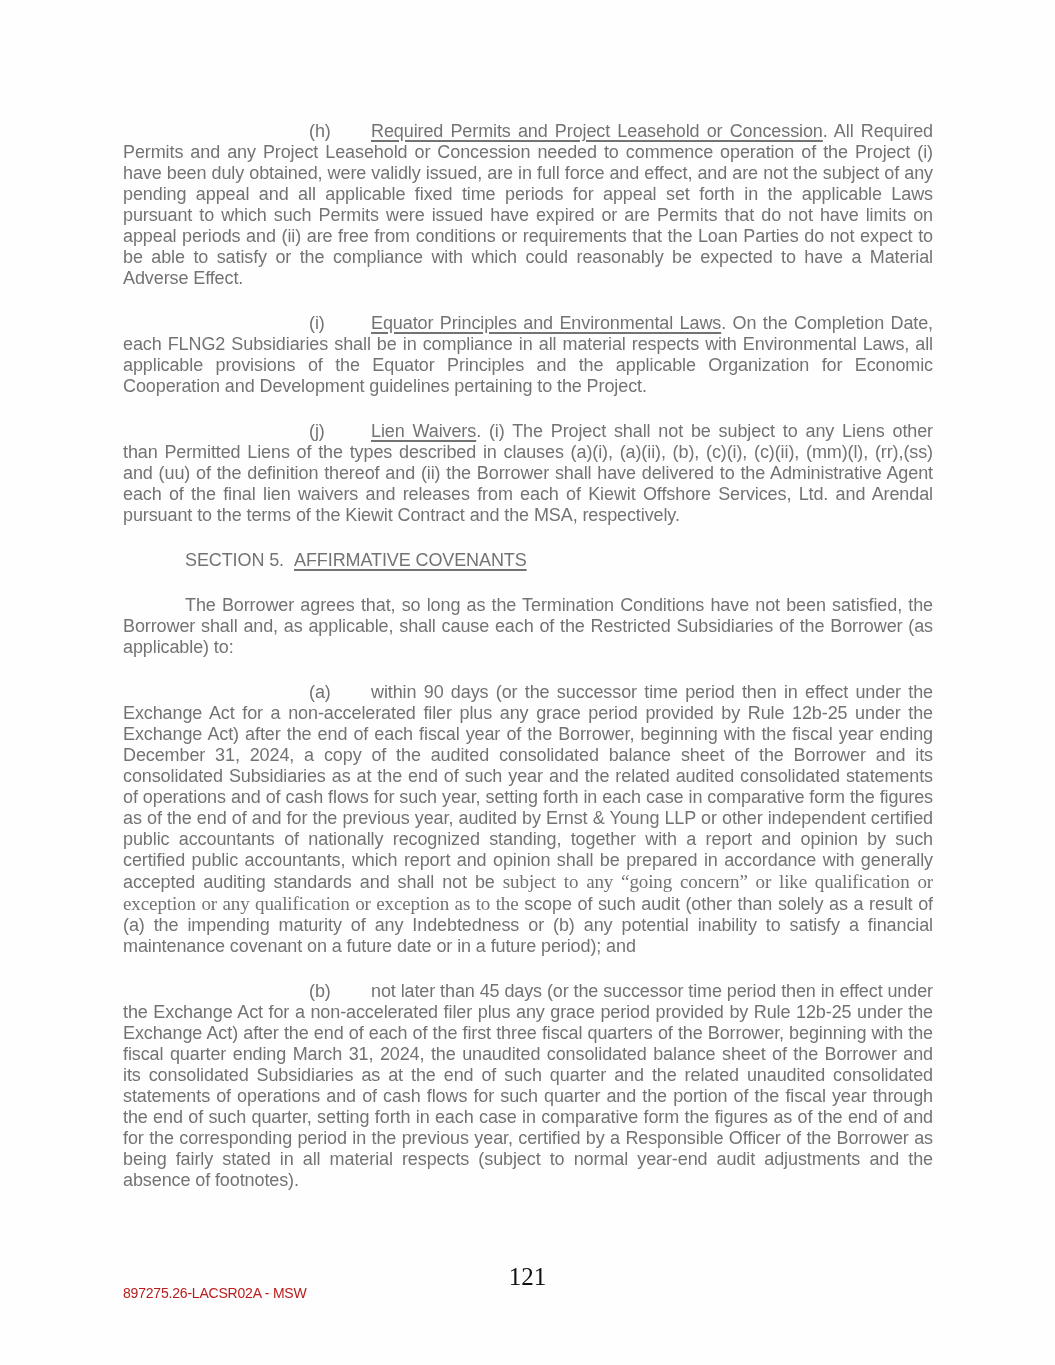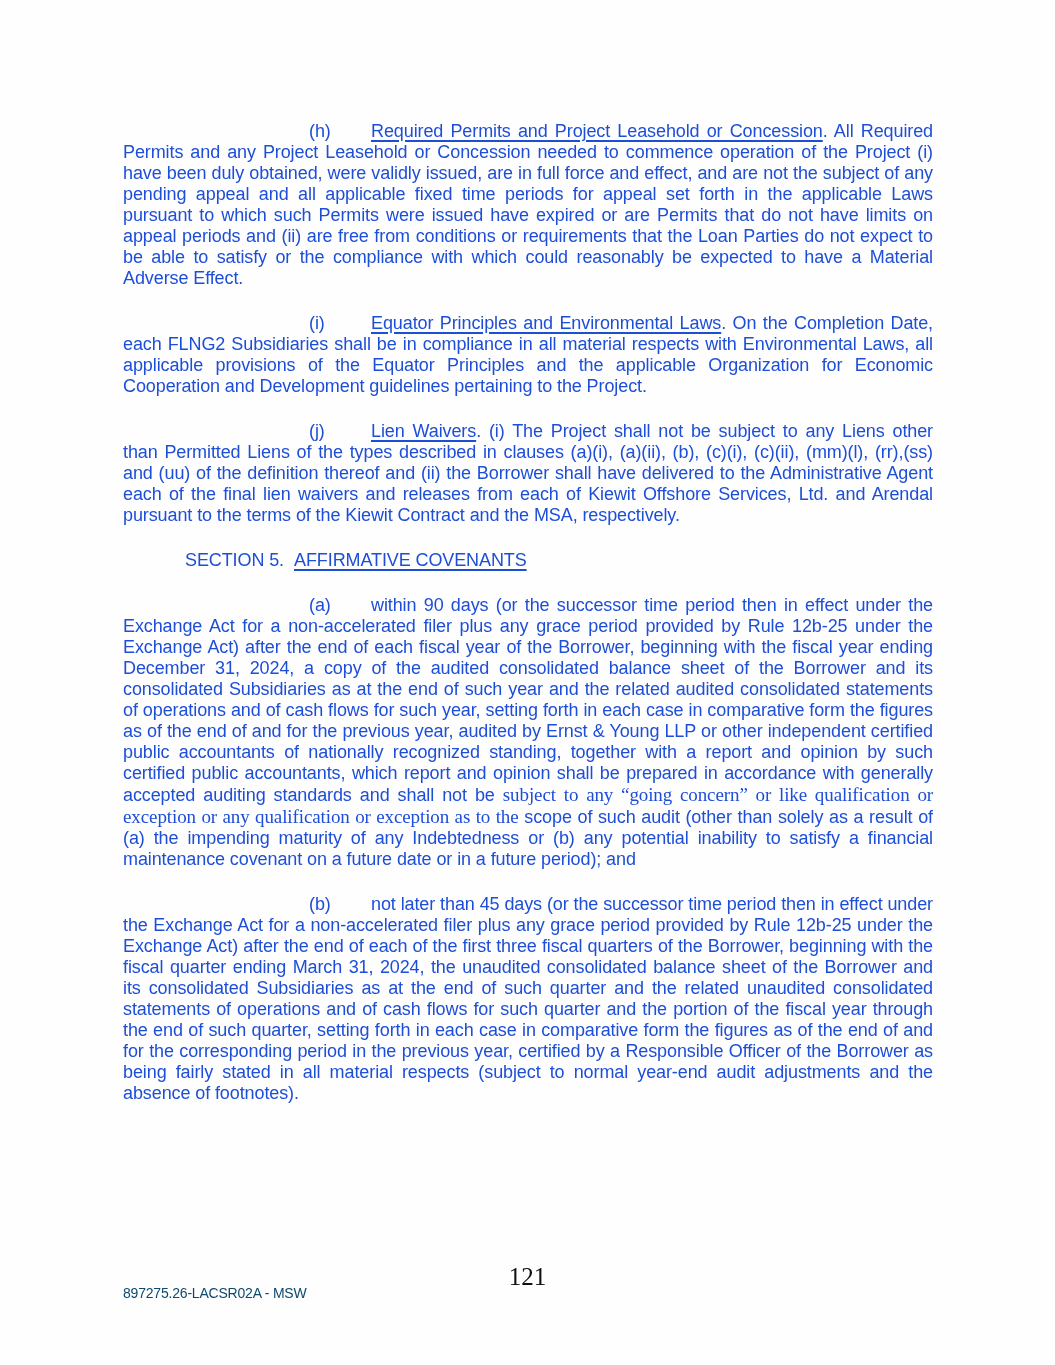--- a/index.html
+++ b/index.html
@@ -21,21 +21,21 @@
     left: 123px;
     top: 121px;
     width: 810px;
   }
   .content p {
     margin: 0 0 24px 0;
     font-size: 18px;
     line-height: 21px;
     text-align: justify;
     letter-spacing: -0.1px;
-    color: #1d4ed8;
+    color: #737373;
   }
   
   p.clause { text-indent: 186px; }
   
   p.sec, p.intro { text-indent: 62px; }
   
   p.s51 { text-indent: 124px; }
 
   .tab {
     display: inline-block;
@@ -67,37 +67,38 @@
     font-size: 25px;
     color: #111111;
   }
   .doc-id {
     position: absolute;
     left: 123px;
     top: 1285px;
     font-family: "Liberation Sans", sans-serif;
     font-size: 14px;
     letter-spacing: -0.2px;
-    color: #0c4a6e;
+    color: #b91c1c;
   }
 </style>
 </head>
 <body>
 
 <div class="page">
   <div class="content">
 
     <p class="clause"><span class="tab">(h)</span><span class="u">Required Permits and Project Leasehold or Concession</span><span>. All Required Permits and any Project Leasehold or Concession needed to commence operation of the Project (i) have been duly obtained, were validly issued, are in full force and effect, and are not the subject of any pending appeal and all applicable fixed time periods for appeal set forth in the applicable Laws pursuant to which such Permits were issued have expired or are Permits that do not have limits on appeal periods and (ii) are free from conditions or requirements that the Loan Parties do not expect to be able to satisfy or the compliance with which could reasonably be expected to have a Material Adverse Effect.</span></p>
 
     <p class="clause"><span class="tab">(i)</span><span class="u">Equator Principles and Environmental Laws</span><span>. On the Completion Date, each FLNG2 Subsidiaries shall be in compliance in all material respects with Environmental Laws, all applicable provisions of the Equator Principles and the applicable Organization for Economic Cooperation and Development guidelines pertaining to the Project.</span></p>
 
     <p class="clause"><span class="tab">(j)</span><span class="u">Lien Waivers</span><span>. (i) The Project shall not be subject to any Liens other than Permitted Liens of the types described in clauses (a)(i), (a)(ii), (b), (c)(i), (c)(ii), (mm)(l), (rr),(ss) and (uu) of the definition thereof and (ii) the Borrower shall have delivered to the Administrative Agent each of the final lien waivers and releases from each of Kiewit Offshore Services, Ltd. and Arendal pursuant to the terms of the Kiewit Contract and the MSA, respectively.</span></p>
 
     <p class="sec"><span class="sec-label">SECTION 5.</span><span class="u">AFFIRMATIVE COVENANTS</span></p>
 
+    <p class="intro">The Borrower agrees that, so long as the Termination Conditions have not been satisfied, the Borrower shall and, as applicable, shall cause each of the Restricted Subsidiaries of the Borrower (as applicable) to:</p>
 
 
     <p class="clause"><span class="tab">(a)</span><span>within 90 days (or the successor time period then in effect under the Exchange Act for a non-accelerated filer plus any grace period provided by Rule 12b-25 under the Exchange Act) after the end of each fiscal year of the Borrower, beginning with the fiscal year ending December 31, 2024, a copy of the audited consolidated balance sheet of the Borrower and its consolidated Subsidiaries as at the end of such year and the related audited consolidated statements of operations and of cash flows for such year, setting forth in each case in comparative form the figures as of the end of and for the previous year, audited by Ernst &amp; Young LLP or other independent certified public accountants of nationally recognized standing, together with a report and opinion by such certified public accountants, which report and opinion shall be prepared in accordance with generally accepted auditing standards and shall not be </span><span class="serif">subject to any “going concern” or like qualification or exception or any qualification or exception as to the</span><span> scope of such audit (other than solely as a result of (a) the impending maturity of any Indebtedness or (b) any potential inability to satisfy a financial maintenance covenant on a future date or in a future period); and</span></p>
 
     <p class="clause"><span class="tab">(b)</span><span>not later than 45 days (or the successor time period then in effect under the Exchange Act for a non-accelerated filer plus any grace period provided by Rule 12b-25 under the Exchange Act) after the end of each of the first three fiscal quarters of the Borrower, beginning with the fiscal quarter ending March 31, 2024, the unaudited consolidated balance sheet of the Borrower and its consolidated Subsidiaries as at the end of such quarter and the related unaudited consolidated statements of operations and of cash flows for such quarter and the portion of the fiscal year through the end of such quarter, setting forth in each case in comparative form the figures as of the end of and for the corresponding period in the previous year, certified by a Responsible Officer of the Borrower as being fairly stated in all material respects (subject to normal year-end audit adjustments and the absence of footnotes).</span></p>
 
   </div>
 
   <div class="page-number">121</div>
   <div class="doc-id">897275.26-LACSR02A - MSW</div>

